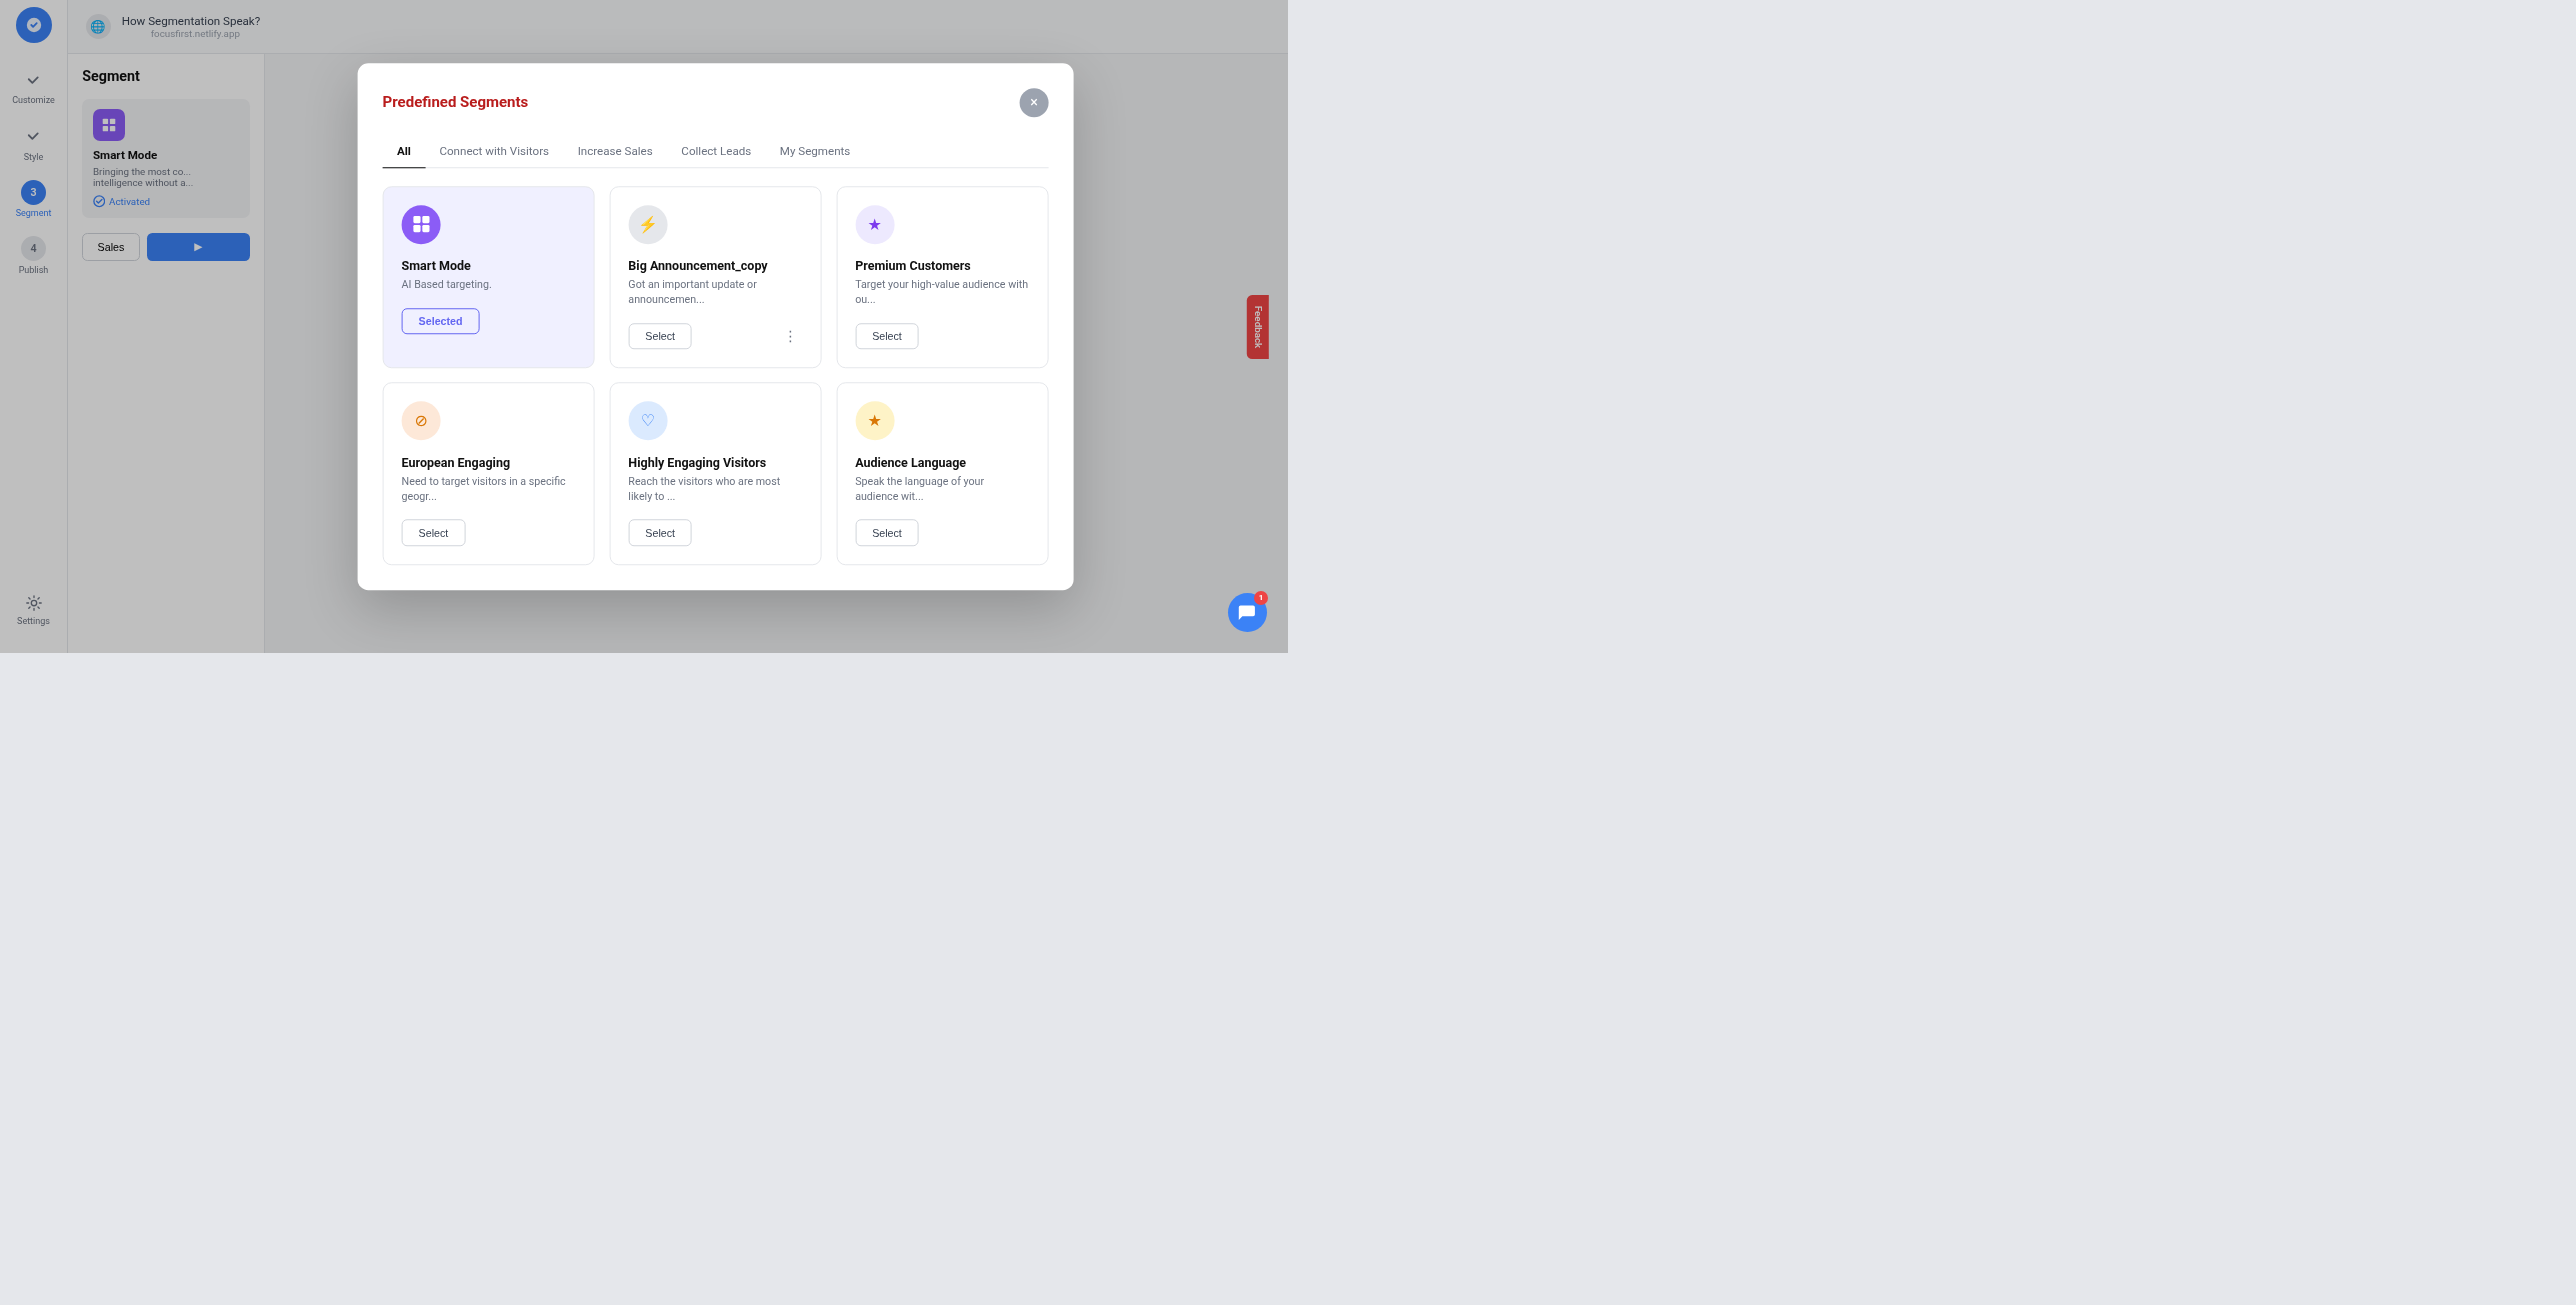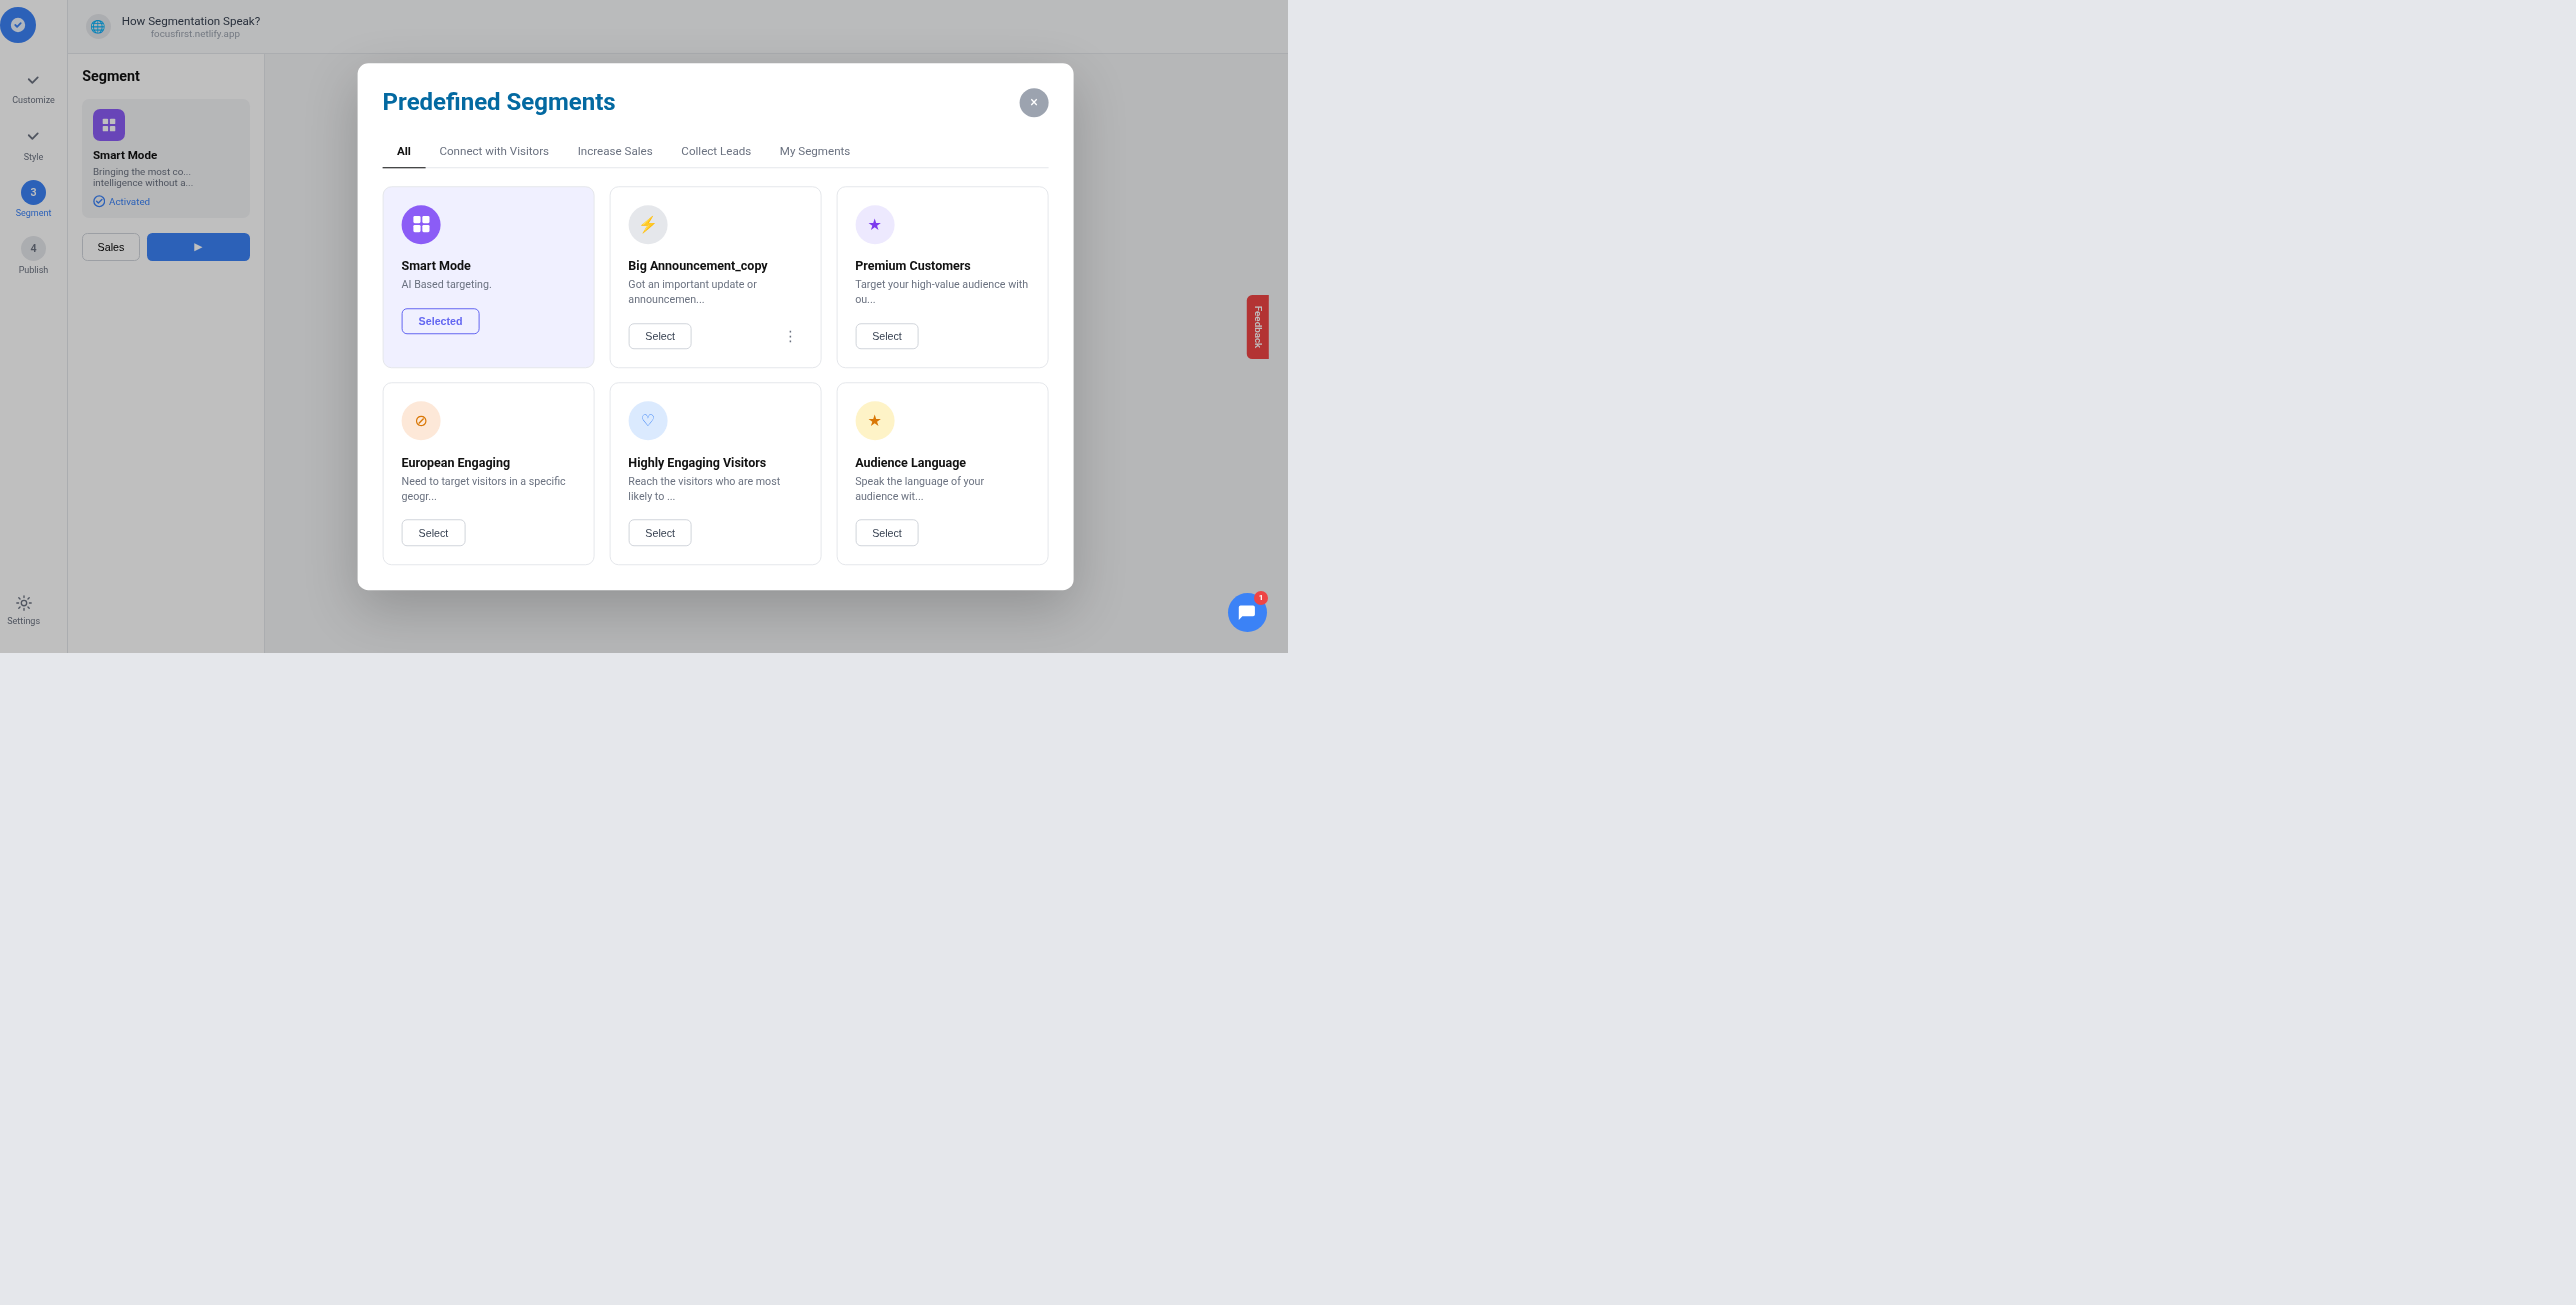--- a/index.html
+++ b/index.html
@@ -23,21 +23,21 @@
     .left-sidebar {
       position: absolute;
       left: 0;
       top: 0;
       width: 68px;
       height: 100%;
       background: #fff;
       border-right: 0.9px solid #e5e7eb;
       display: flex;
       flex-direction: column;
-      align-items: flex-start;
+      align-items: center;
       padding-top: 7.2px;
       z-index: 1;
     }
 
     .app-icon {
       width: 36px;
       height: 36px;
       background: #3b82f6;
       border-radius: 50%;
       display: flex;
@@ -266,23 +266,23 @@
     }
 
     .modal-header {
       display: flex;
       align-items: center;
       justify-content: space-between;
       margin-bottom: 18px;
     }
 
     .modal-title {
-      font-size: 24px;
+      font-size: 15px;
       font-weight: 700;
-      color: #0369a1;
+      color: #b91c1c;
     }
 
     .close-btn {
       width: 29px;
       height: 29px;
       background: #9ca3af;
       border-radius: 50%;
       display: flex;
       align-items: center;
       justify-content: center;

